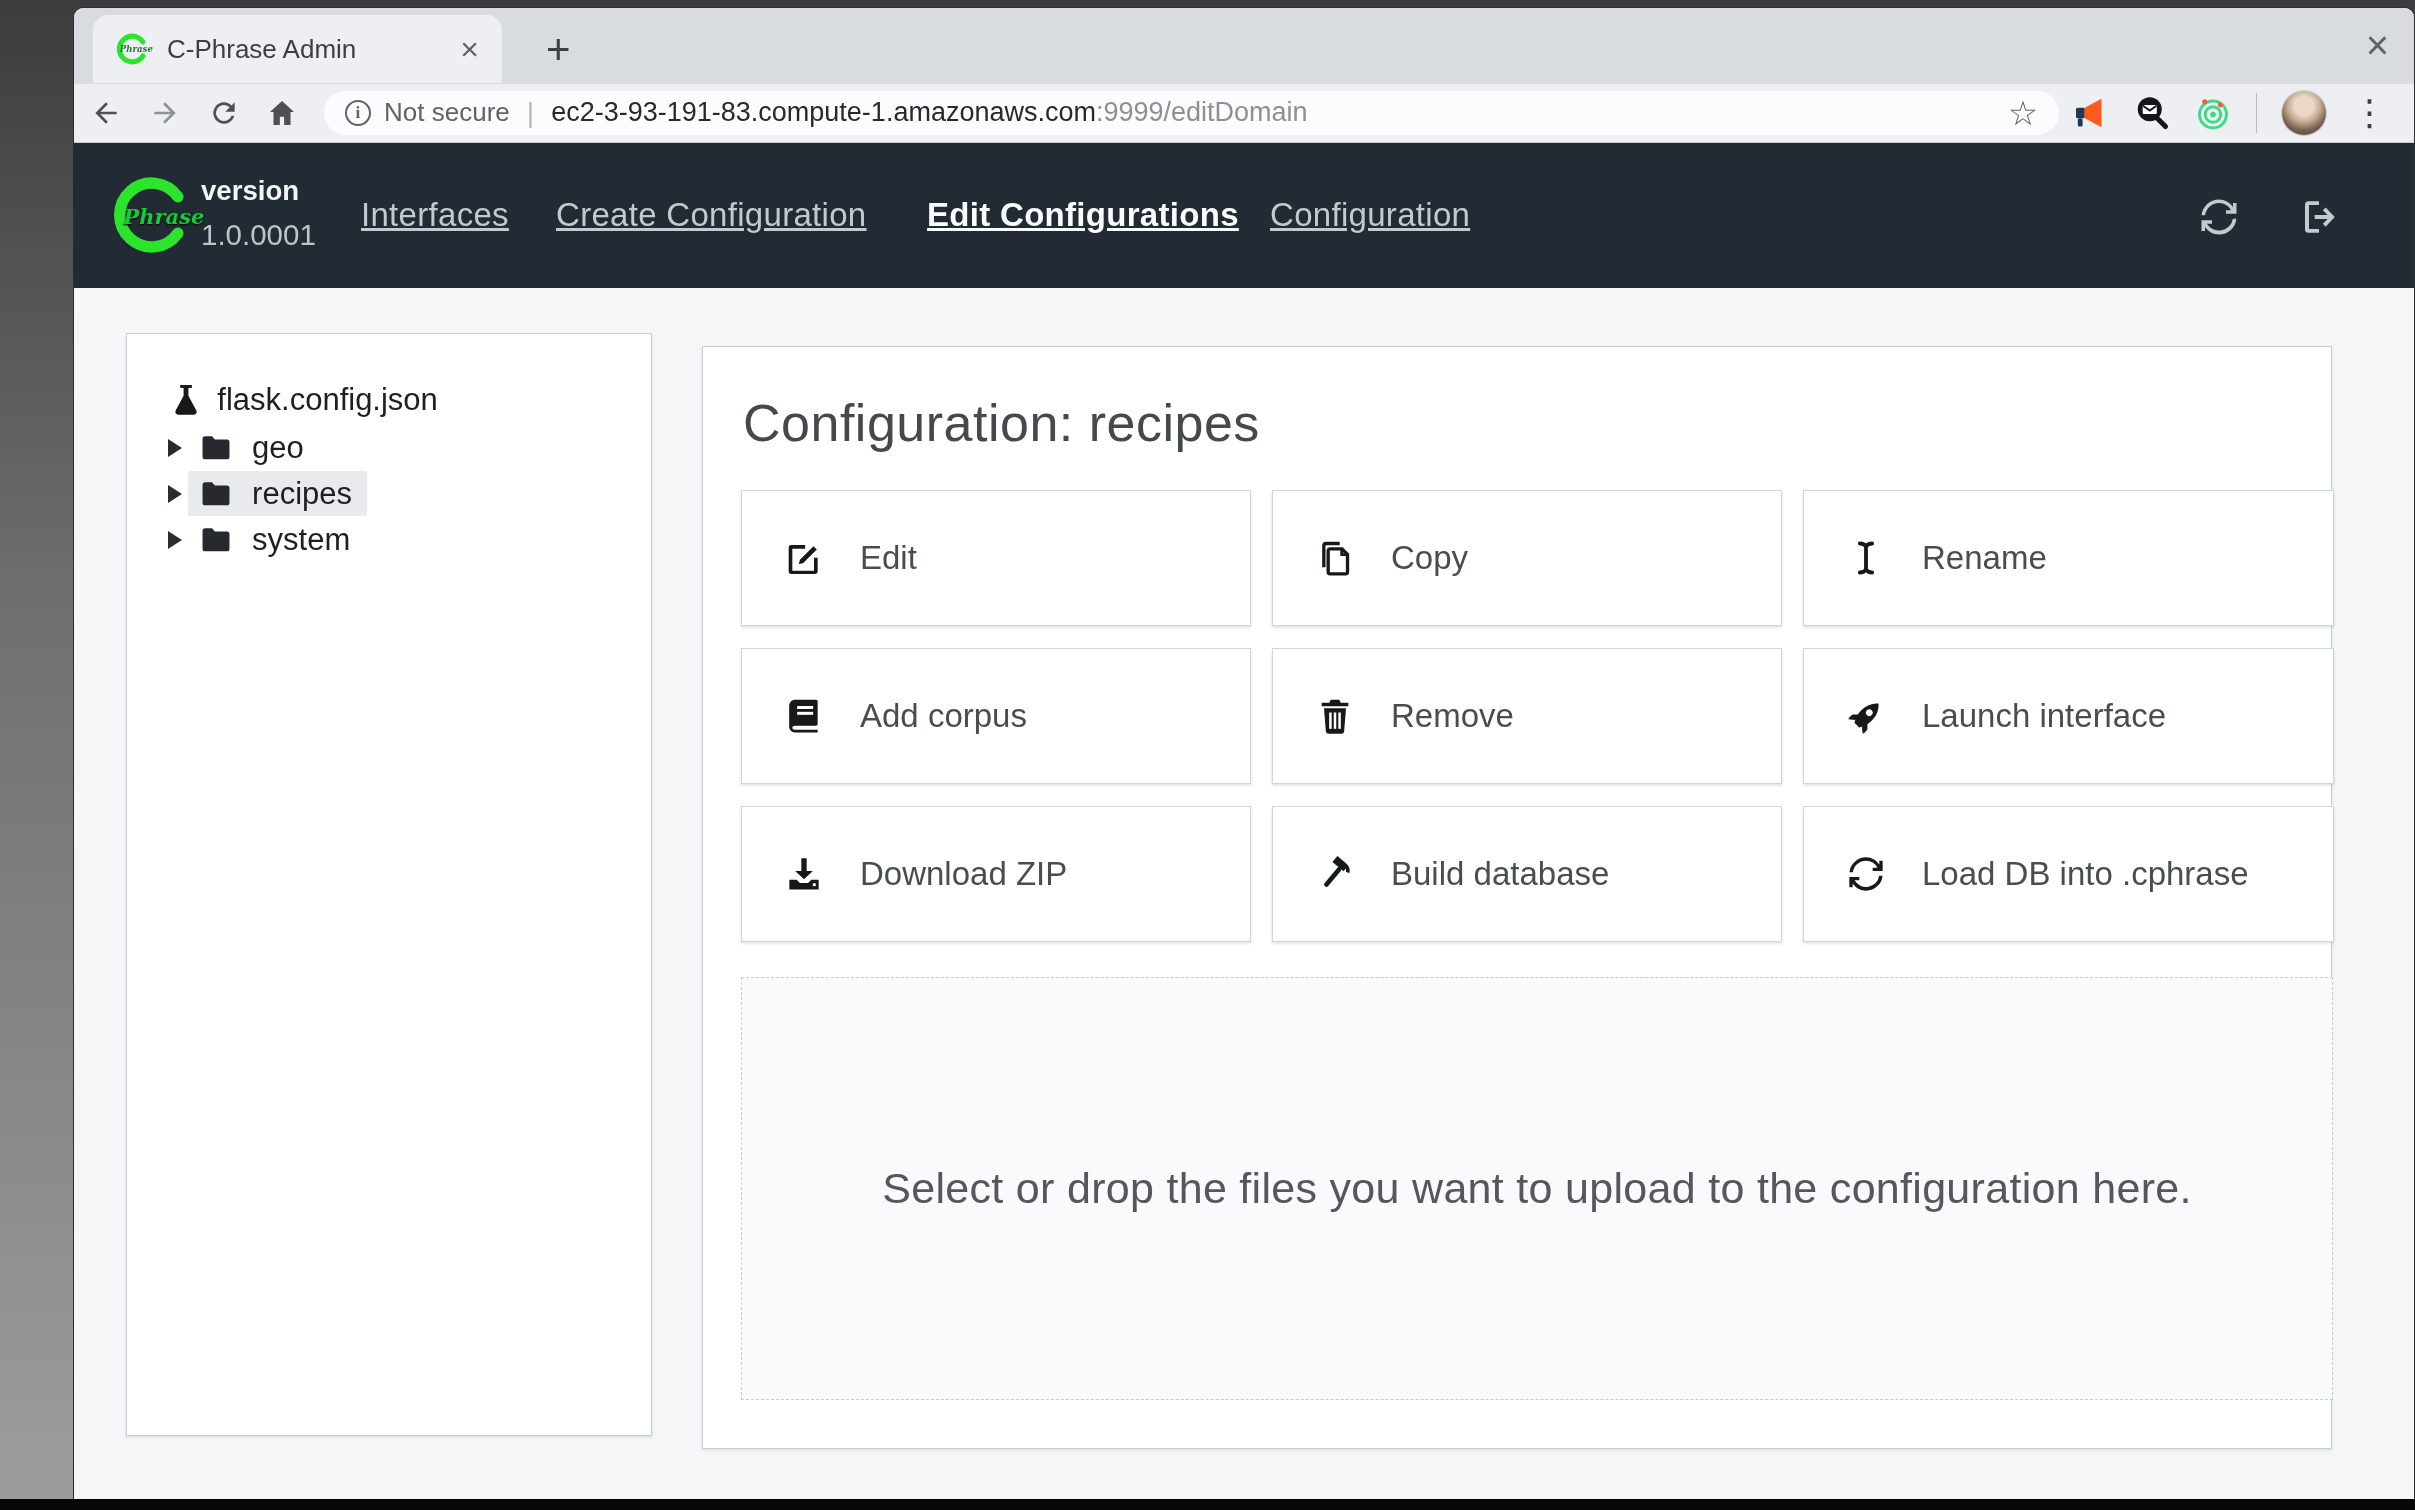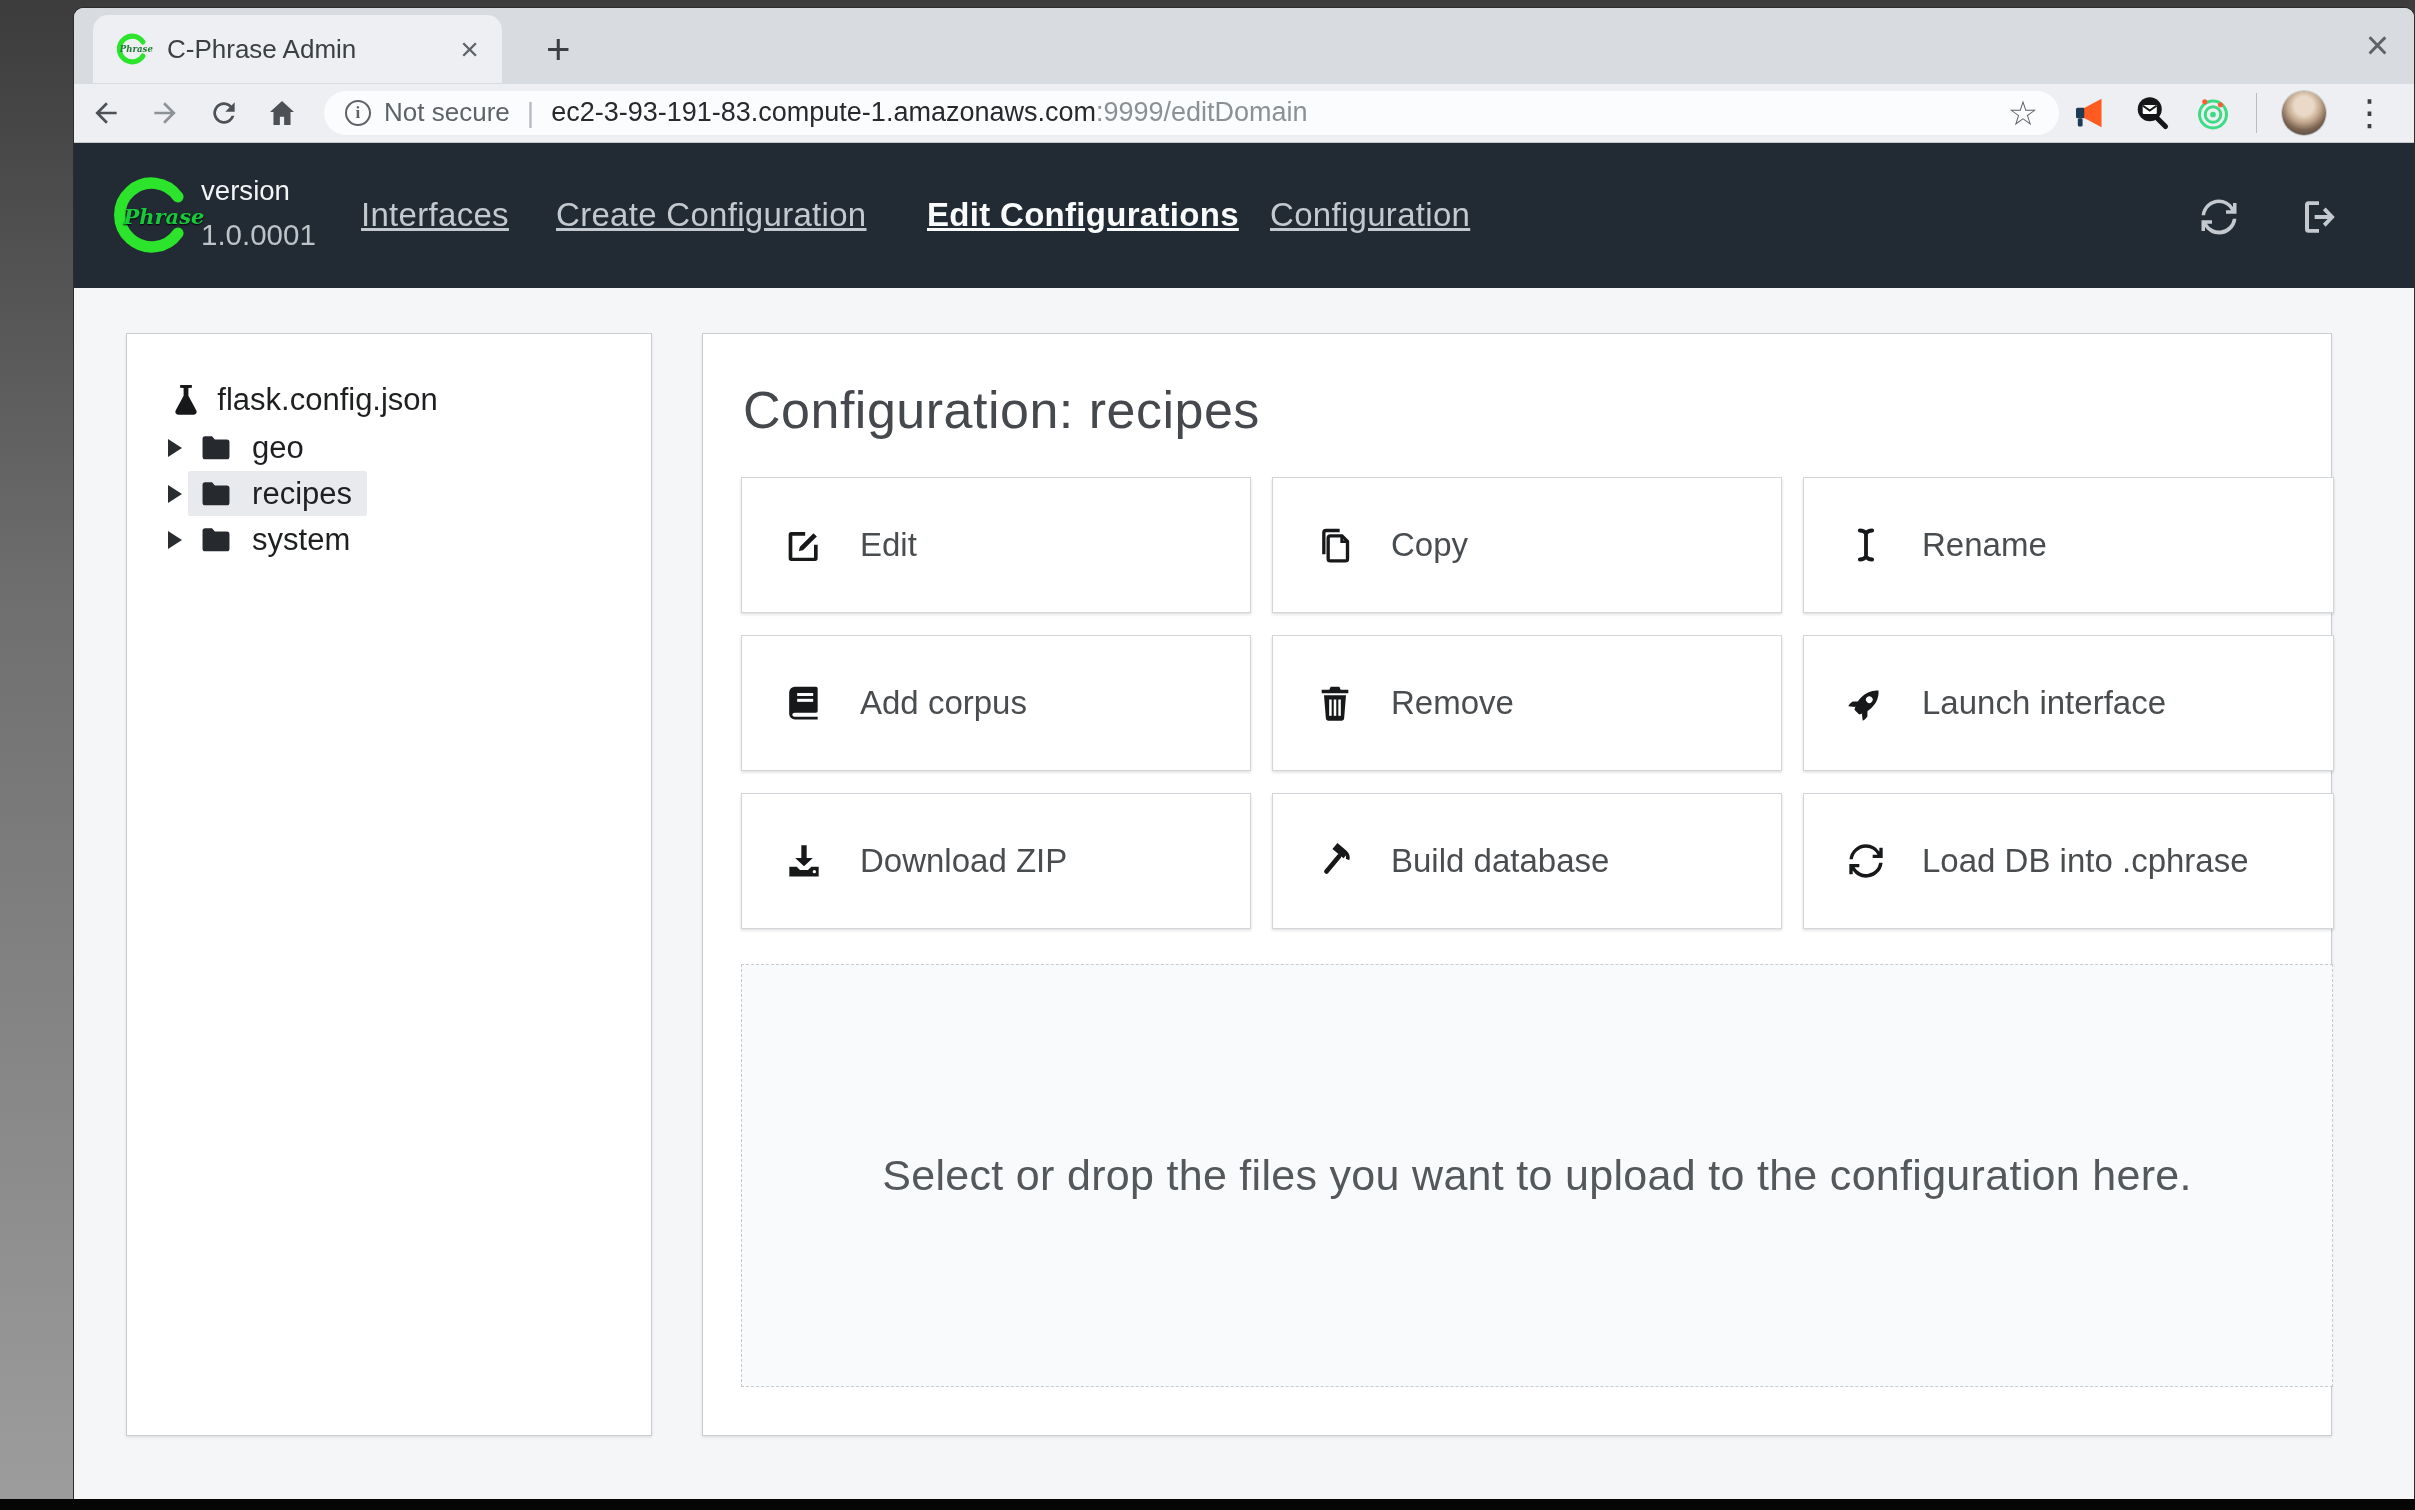--- a/index.html
+++ b/index.html
@@ -50,42 +50,42 @@
     box-shadow:0 0 0 1px #c9ccd0; }
   .menu-dots { font-size:36px; color:#3c4043; letter-spacing:0; line-height:1; margin-right:7.6px; }
 
   
   .appheader { position:absolute; left:0; top:135px; width:100%; height:145px; background:#222b33; }
   .logo { position:absolute; left:40px; top:34px; width:76px; height:76px; }
   .logo svg.ring { width:76px; height:76px; display:block; }
   .logo-script { position:absolute; left:9.5px; top:27px; font-family:"DejaVu Serif",serif;
     font-style:italic; font-weight:bold; color:#18c93c; font-size:21px; text-shadow:0 1px 1.9px #000; }
   .ver { position:absolute; left:127px; top:32px; }
-  .ver-label { font-size:27.6px; color:#f2f4f5; font-weight:normal; }
+  .ver-label { font-size:27.6px; color:#f2f4f5; font-weight:bold; }
   .ver-num { font-size:29.5px; color:#bcc3c9; margin-top:11.4px; }
   .nav-link { position:absolute; top:0; height:145px; display:flex; align-items:center;
     font-size:33px; color:#c3c9ce; letter-spacing:0.3px;text-decoration:underline; }
   .nav-link.active { color:#fafbfc; font-weight:bold; }
   .hdr-ico { position:absolute; top:53px; width:42px; height:42px; }
   .hdr-ico svg { width:42px; height:42px; fill:#c3c9ce; }
 
   
   .panel { position:absolute; background:#fff; border:1px solid #c9cdd1; box-shadow:0 1.9px 2.9px rgba(0,0,0,0.10); }
   .sidebar { left:52px; top:325px; width:526px; height:1103px; padding:42px 0 0 41px; }
   .tree-root { display:flex; align-items:center; height:49px; }
   .tree-root svg { width:36px; height:36px; margin-right:13.3px; }
   .tree-label { font-size:31px; color:#1d1f21; }
   .tree-row { display:flex; align-items:center; height:46px; margin-left:0; }
   .caret { width:0; height:0; border-left:14.3px solid #2a2d30; border-top:9.5px solid transparent;
     border-bottom:9.5px solid transparent; margin-right:5.7px; flex:none; }
   .tree-item { display:flex; align-items:center; padding:4.8px 15px 4.8px 11.4px; border-radius:1.9px; }
   .tree-item svg { width:34px; height:34px; margin-right:19px; }
   .tree-item.selected { background:#e8eaed; }
 
-  .main { left:628px; top:325px; width:1630px; height:1103px; }
+  .main { left:628px; top:338px; width:1630px; height:1103px; }
   .cfg-title { position:absolute; left:40px; top:46px; font-size:52px; font-weight:300; color:#45484c; letter-spacing:0.5px; }
 
   .actions { position:absolute; left:38px; top:143px; width:1592px; display:grid;
     grid-template-columns:510px 510px 531px; column-gap:21px; row-gap:22px; grid-auto-rows:136px; }
   .action-btn { background:#fff; border:1px solid #d2d5d9; box-shadow:0 1.9px 2.9px rgba(0,0,0,0.14);
     display:flex; align-items:center; padding-left:42px; cursor:pointer; }
   .action-ico { width:40px; height:40px; flex:none; margin-right:36px; }
   .action-ico svg { width:40px; height:40px; display:block; }
   .action-label { font-size:33px; font-weight:300; color:#4a4d50; white-space:nowrap; }
 

